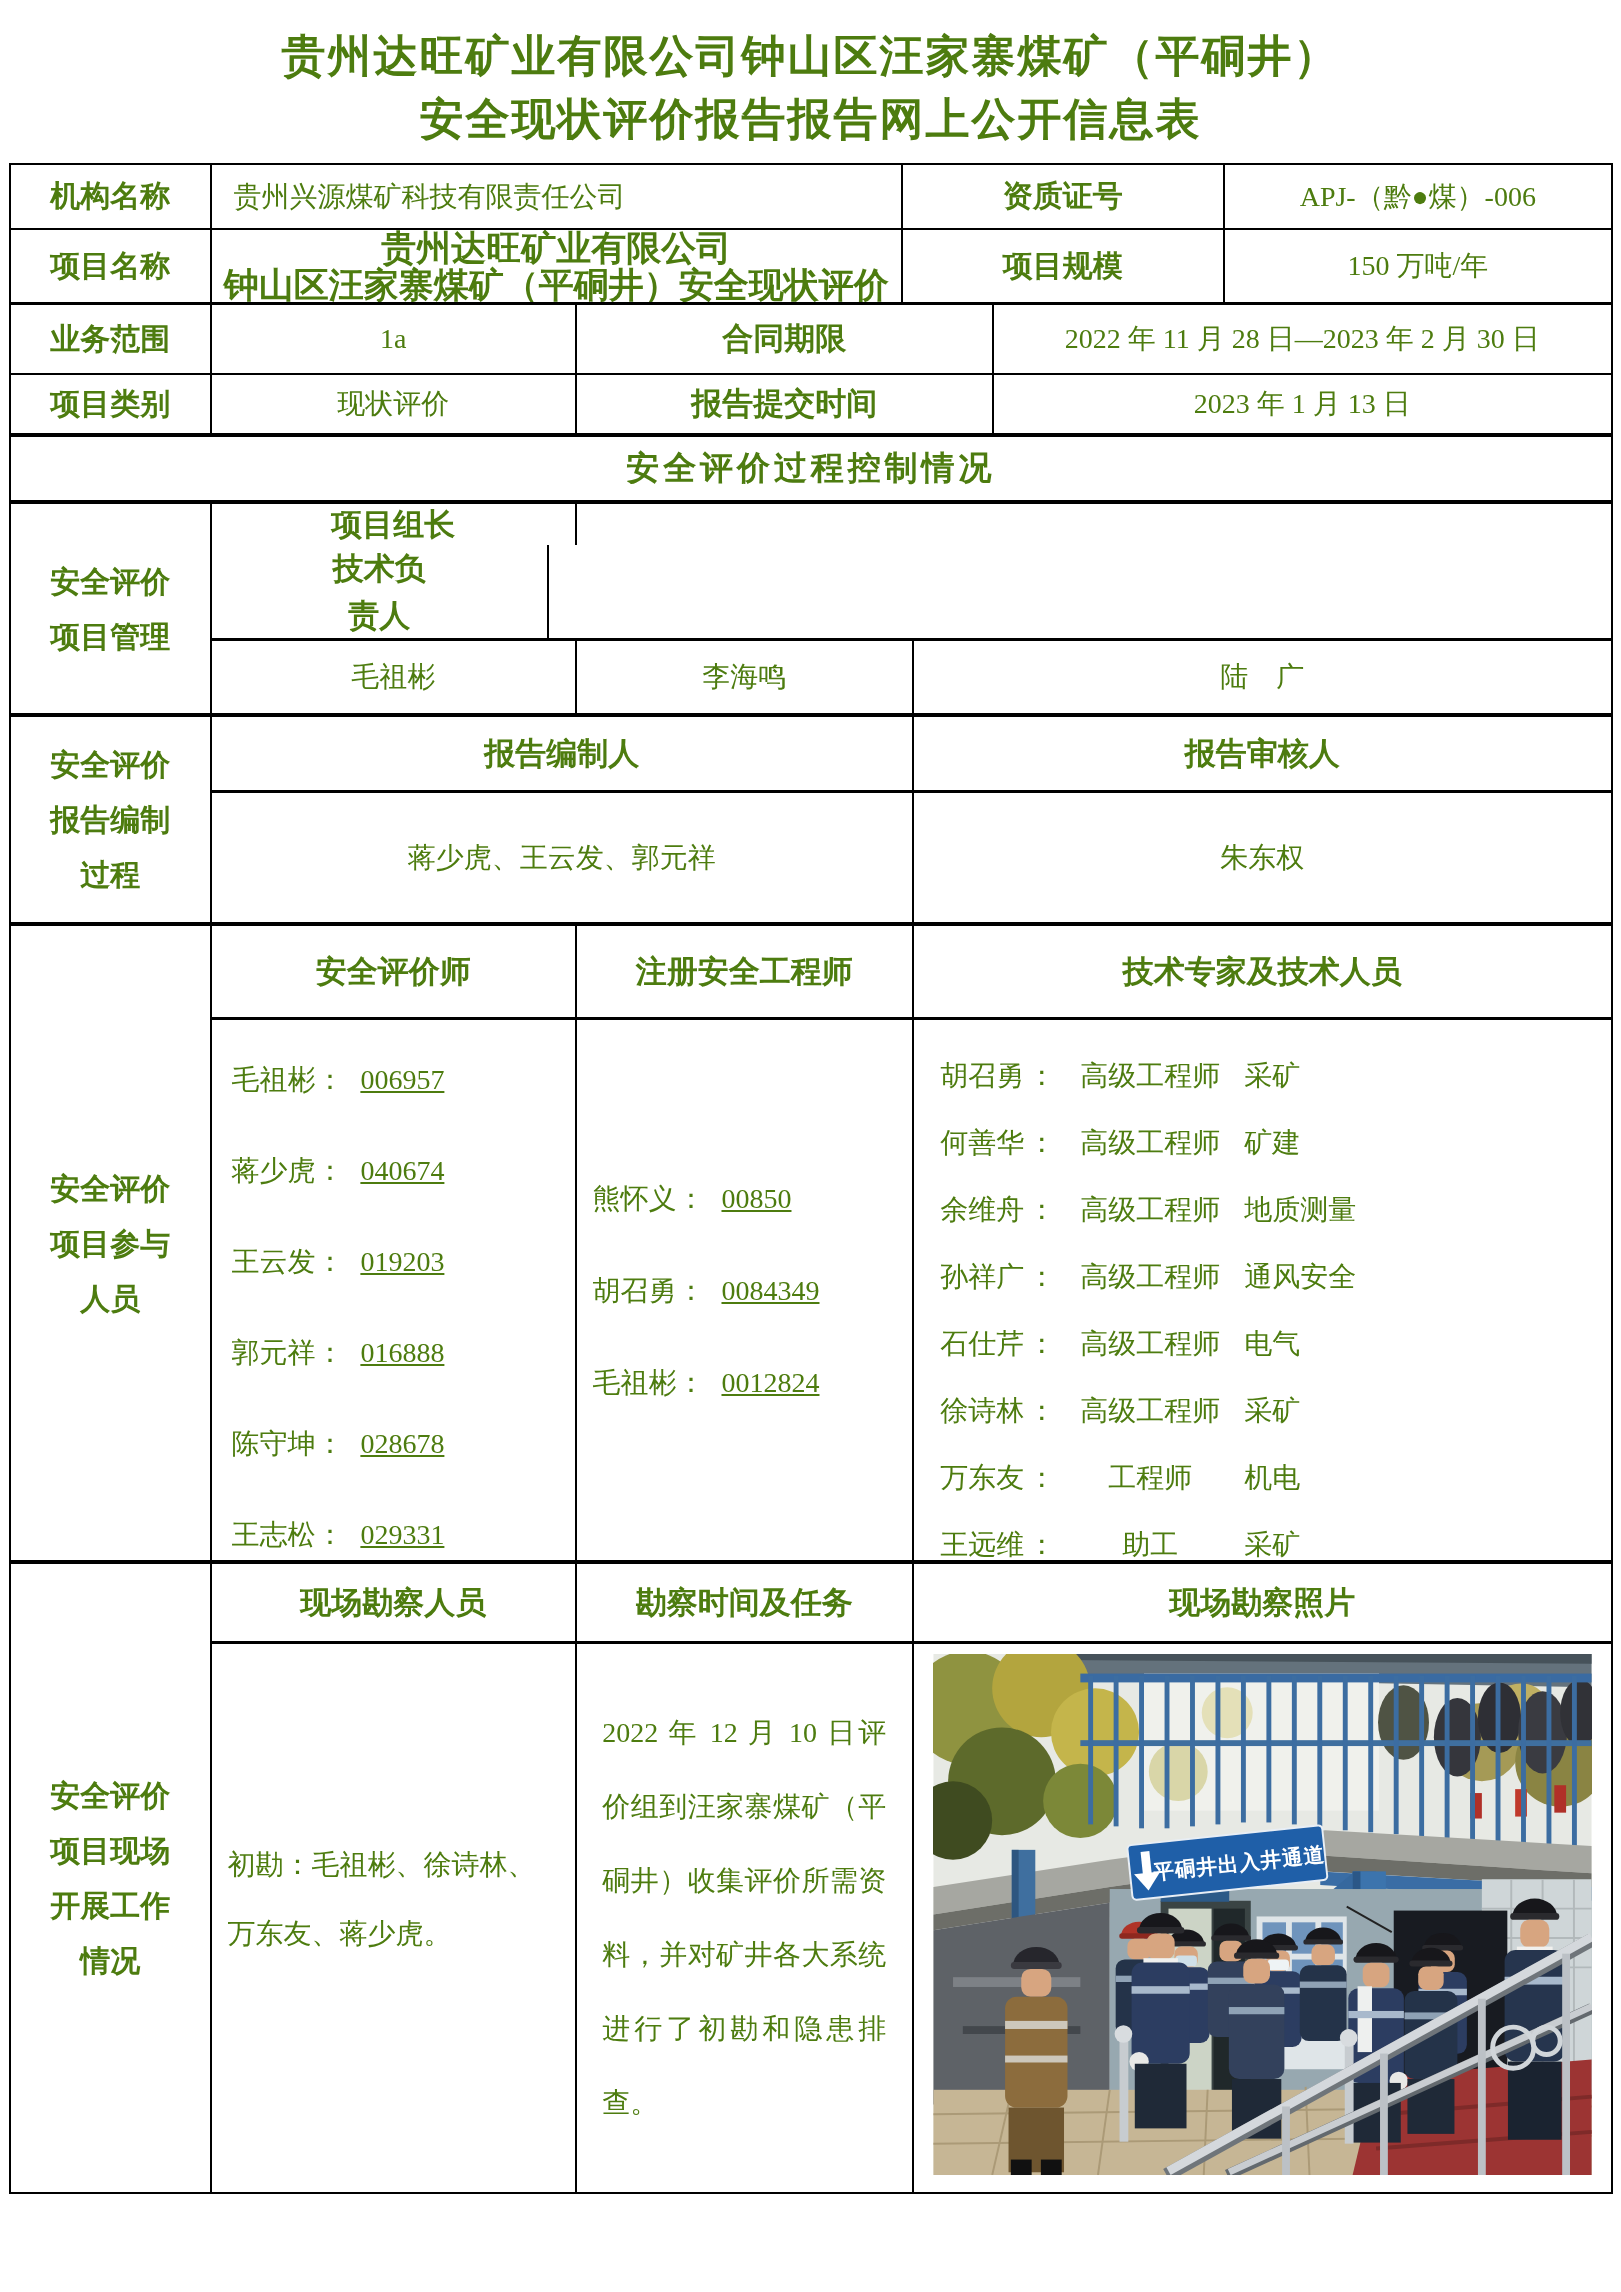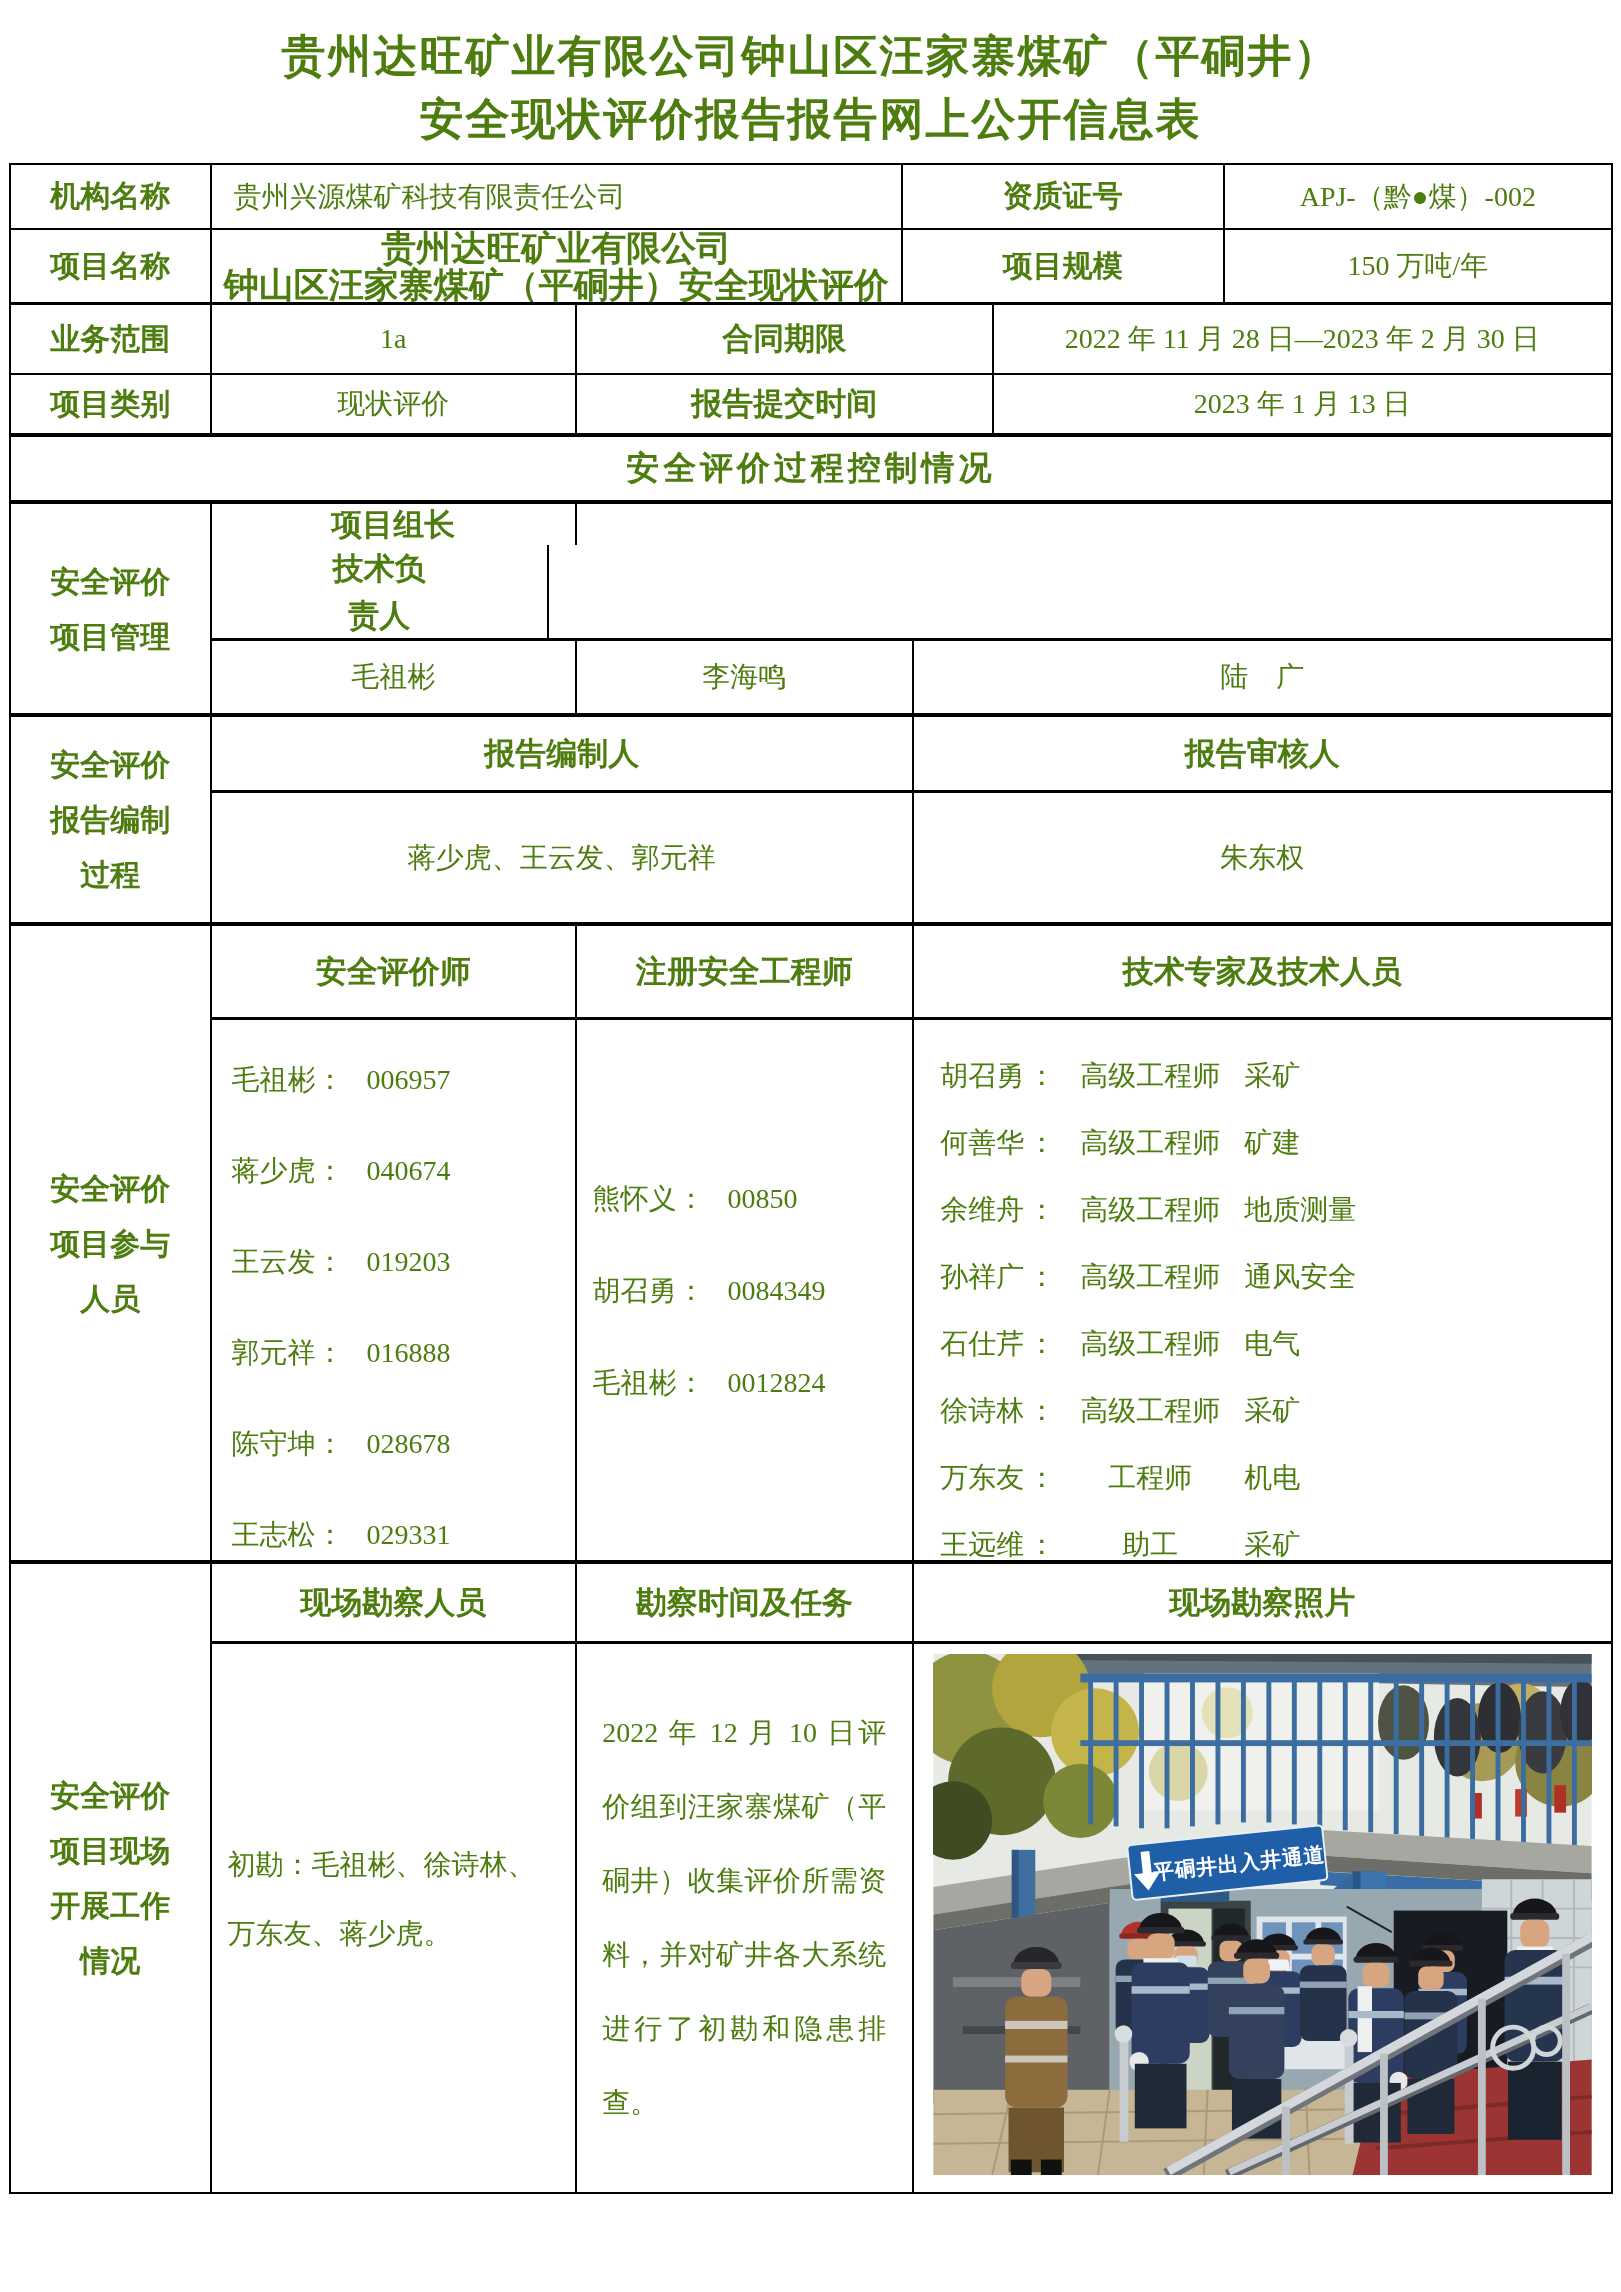--- a/index.html
+++ b/index.html
@@ -42,21 +42,21 @@
   .two-line{line-height:37px;font-size:35px;font-family:"Liberation Sans",sans-serif;font-weight:700;}
   .banner{font-family:"Liberation Sans",sans-serif;font-weight:700;font-size:33px;letter-spacing:3.9px;}
   
   .list{flex-direction:column;align-items:flex-start;justify-content:flex-start;}
   .ev-list{padding:45px 0 0 19.6px;row-gap:62px;}
   .en-list{justify-content:center;padding-left:15.7px;row-gap:63px;}
   .ex-list{padding:41px 0 0 23.5px;row-gap:38px;}
   .pline{display:flex;align-items:baseline;font-size:28px;line-height:29px;}
   .pname{display:inline-block;}
   .pcolon{display:inline-block;width:29px;}
-  .pnum{display:inline-block;margin-left:22px;}
+  .pnum{display:inline-block;margin-left:16px;text-decoration:underline;}
   .extitle{display:inline-block;width:188px;}
   .exname{display:inline-block;width:90px;}
   
   .surv{justify-content:flex-start;text-align:left;align-items:center;padding:0 15.7px 39px 15.7px;
         font-size:28px;line-height:69px;}
   .task{padding:0 25.5px;}
   .task-inner{text-align:justify;font-size:28px;line-height:74px;}
   .photo-cell{align-items:flex-start;justify-content:center;padding-top:9.8px;}
 </style>
 </head>
@@ -68,21 +68,21 @@
     <div>贵州达旺矿业有限公司钟山区汪家寨煤矿（平硐井）</div>
     <div>安全现状评价报告报告网上公开信息表</div>
   </div>
 
   <div class="tbl">
 
     <div class="r h1 bb2">
       <div class="c wa lab">机构名称</div>
       <div class="c wb1 val leftal">贵州兴源煤矿科技有限责任公司</div>
       <div class="c wc1 lab">资质证号</div>
-      <div class="c grow end val">APJ-（黔●煤）-002</div>
+      <div class="c grow end val">APJ-（黔●煤）-006</div>
     </div>
 
     <div class="r h2 bb4">
       <div class="c wa lab">项目名称</div>
       <div class="c wb1 two-line">
         <div>
           <div>贵州达旺矿业有限公司</div>
           <div>钟山区汪家寨煤矿（平硐井）安全现状评价</div>
         </div>
       </div>

